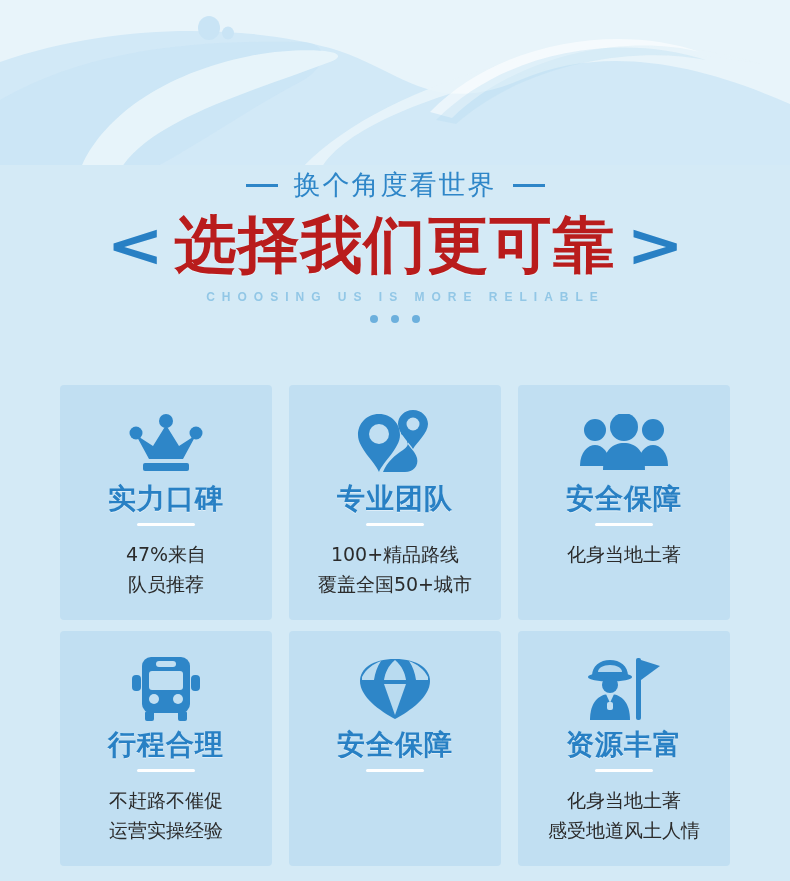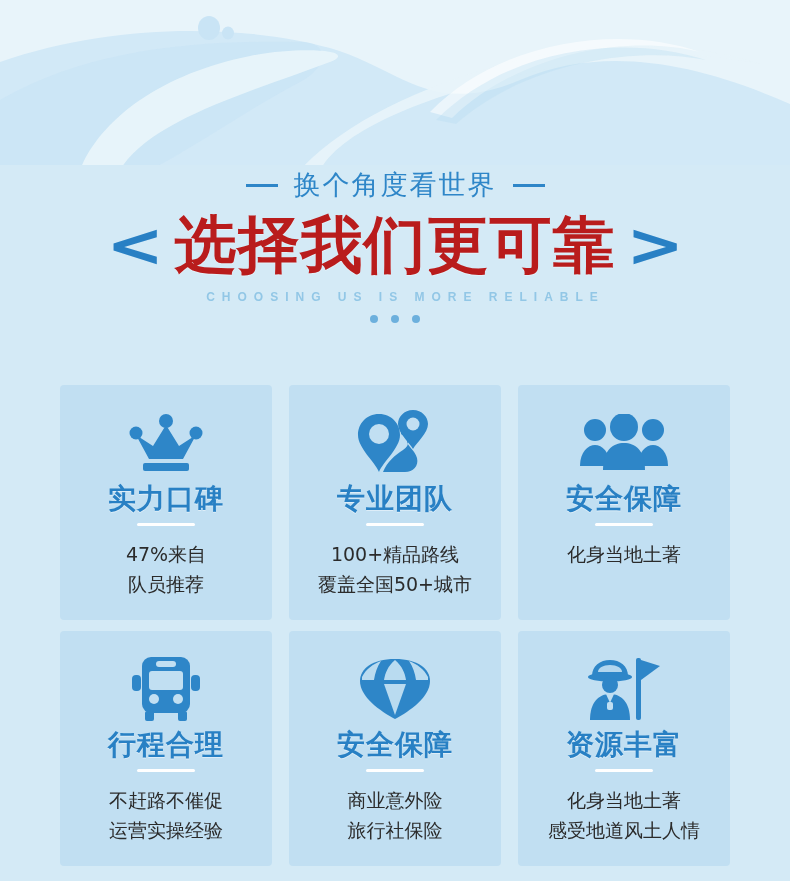--- a/index.html
+++ b/index.html
@@ -292,24 +292,20 @@
           <path d="M35 0 C 12 0, 0 10, 0 22 C 0 38, 20 52, 35 60 C 50 52, 70 38, 70 22 C 70 10, 58 0, 35 0 Z"></path>
           <path d="M35 1 C 28 7, 25 14, 24 21 L 46 21 C 45 14, 42 7, 35 1 Z" fill="#c1dff2" opacity="0.95"></path>
           <path d="M2 18 C 6 10, 13 5, 21 2 C 17 8, 15 14, 14 21 L 2 21 Z" fill="#c1dff2" opacity="0.95"></path>
           <path d="M68 18 C 64 10, 57 5, 49 2 C 53 8, 55 14, 56 21 L 68 21 Z" fill="#c1dff2" opacity="0.95"></path>
           <path d="M24 25 L 46 25 L 35 56 Z" fill="#c1dff2" opacity="0.95"></path>
         </g>
       </svg>
     </div>
     <div class="title">安全保障</div>
     <div class="divider"></div>
-    <div class="desc">
-      <div>商业意外险</div>
-      <div>旅行社保险</div>
-    </div>
   </div>
 
   <div class="card">
     <div class="icon">
       <svg width="76" height="62" viewBox="0 0 76 62">
         <g fill="#2e86c8">
 
           <path d="M6 18 C 6 8, 14 2, 24 2 C 34 2, 42 8, 42 18 Z"></path>
           <ellipse cx="24" cy="19" rx="22" ry="4.5"></ellipse>
           <path d="M12 14 C 12 10, 17 7, 24 7 C 31 7, 36 10, 36 14 Z" fill="#c1dff2" opacity="0.9"></path>

